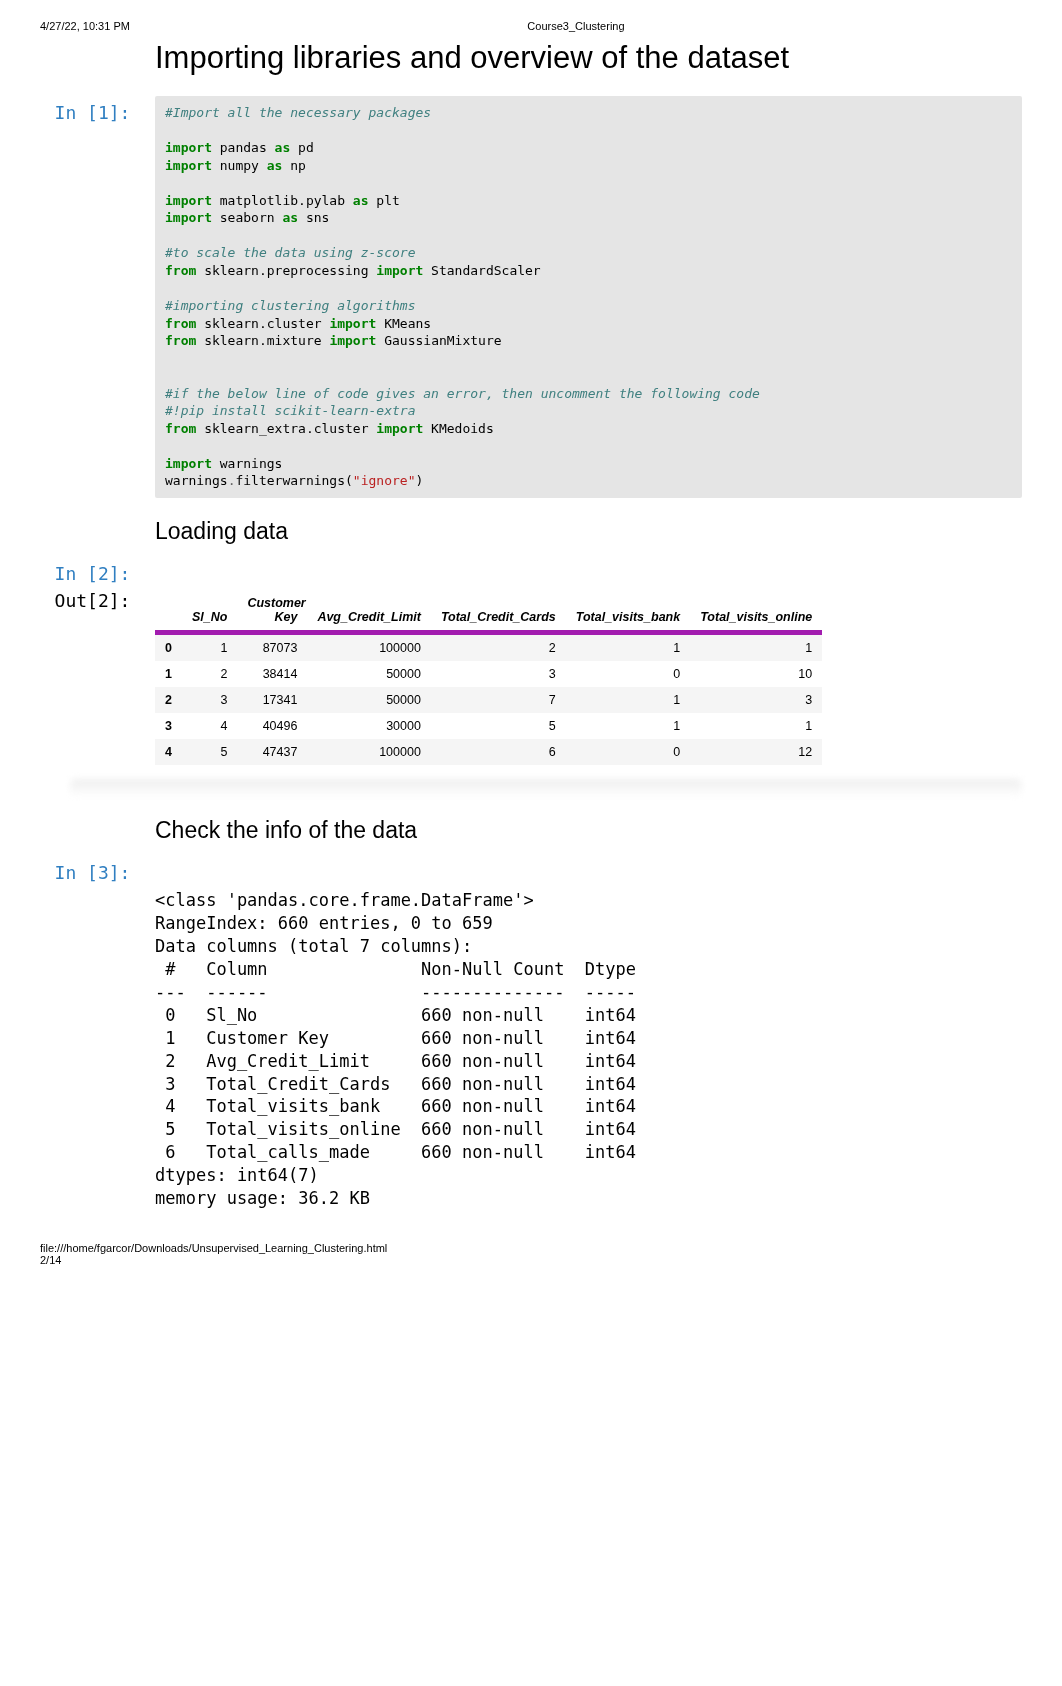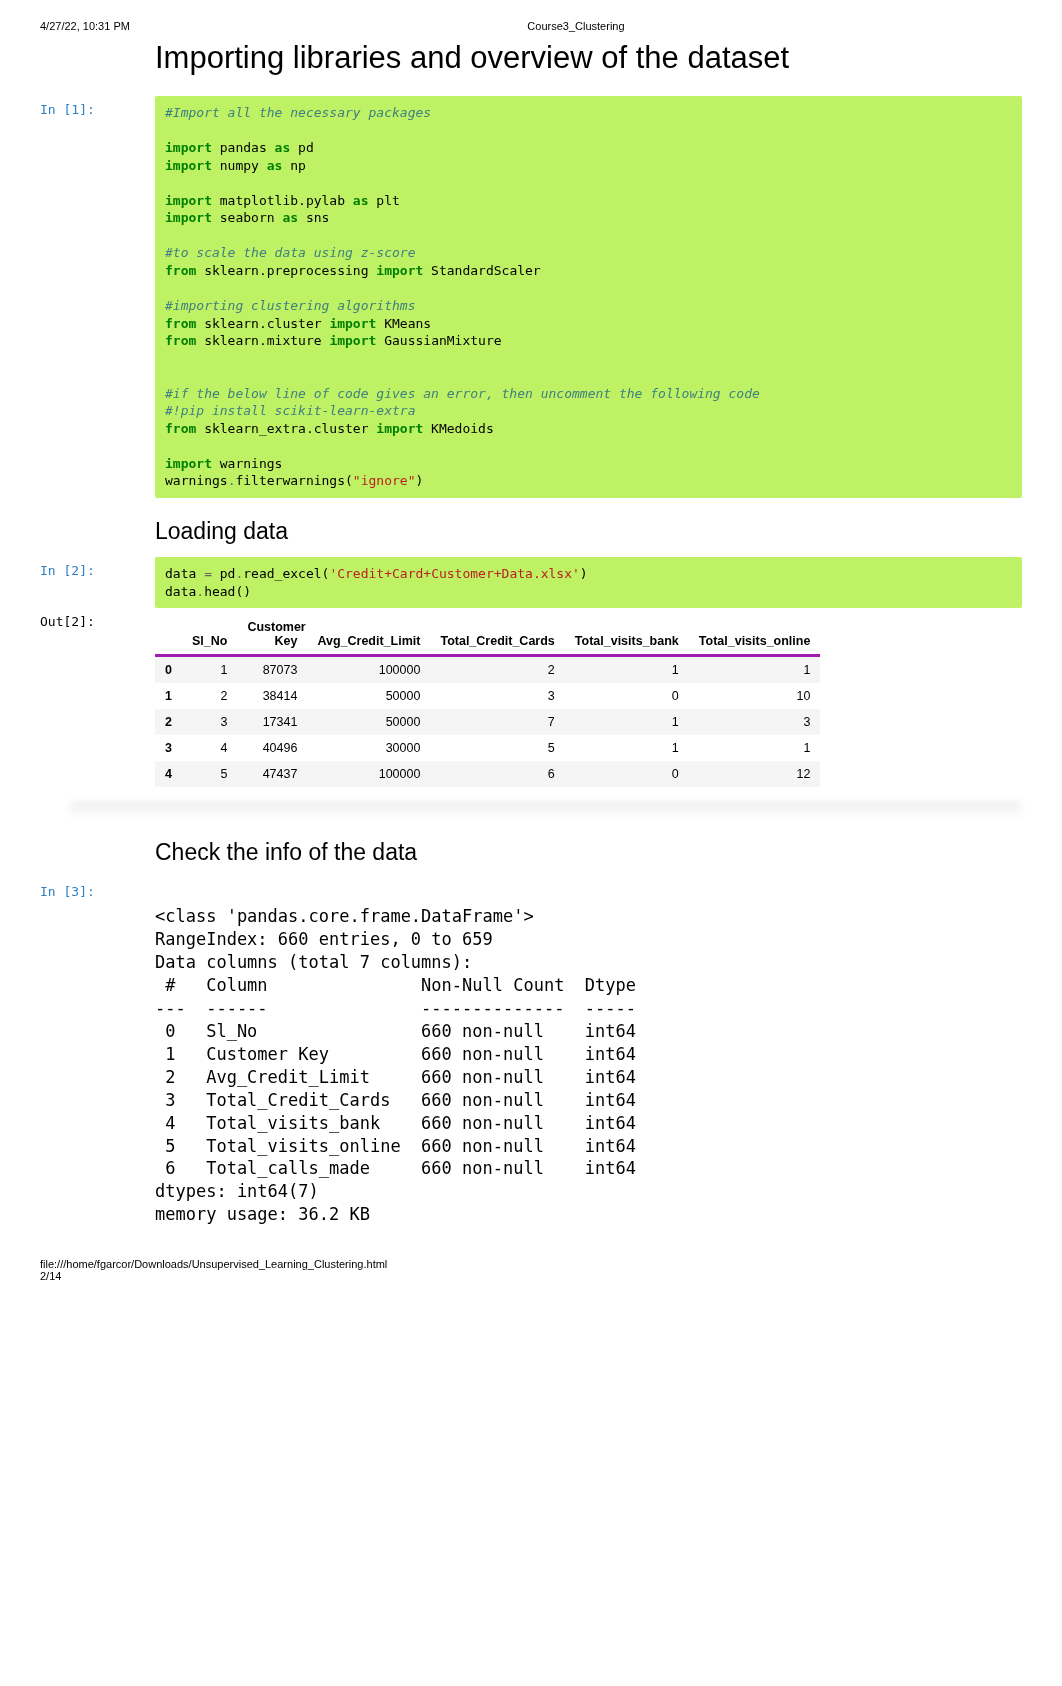--- a/index.html
+++ b/index.html
@@ -30,33 +30,33 @@
     margin: 20px 0 12px 0;
     padding-left: 115px;
   }
   .cell {
     display: flex;
     margin-bottom: 0;
   }
   .prompt {
     width: 115px;
     flex-shrink: 0;
-    text-align: left;
+    text-align: center;
     padding: 6px 10px 0 0;
     font-family: "DejaVu Sans Mono", Menlo, Consolas, monospace;
-    font-size: 13px;
+    font-size: 18px;
     color: #307fc1;
   }
   .prompt.out { color: #000000; }
   .cell-body {
     flex: 1;
     min-width: 0;
   }
   .code-area {
-    background: #bef264;
+    background: #e5e5e5;
     padding: 8px 10px;
     border-radius: 2px;
     font-family: "DejaVu Sans Mono", Menlo, Consolas, monospace;
     font-size: 13px;
     line-height: 1.35;
     white-space: pre;
     overflow: hidden;
   }
   .output-text {
     font-family: "DejaVu Sans Mono", Menlo, Consolas, monospace;
@@ -75,22 +75,23 @@
     font-size: 12.5px;
     margin: 6px 0 4px 0;
   }
   table.dataframe th, table.dataframe td {
     padding: 6px 10px;
     text-align: right;
     border: none;
   }
   table.dataframe thead th {
     font-weight: 700;
-    border-bottom: 3px solid #a21caf;
+    border-bottom: 5px solid #a21caf;
     vertical-align: bottom;
+    font-style: italic;
   }
   table.dataframe tbody th {
     font-weight: 700;
   }
   table.dataframe tbody tr:nth-child(odd) { background: #f5f5f5; }
   table.dataframe tbody tr:nth-child(even) { background: #fff; }
 
   .blur-band {
     height: 18px;
     margin: 10px 0 14px 30px;
@@ -143,24 +144,20 @@
 
 <span class="c-keyword">import</span><span> warnings</span>
 <span>warnings</span><span class="c-op">.</span><span>filterwarnings</span><span>(</span><span class="c-string">"ignore"</span><span>)</span></div>
   </div>
 </div>
 
 <h3>Loading data</h3>
 
 <div class="cell">
   <div class="prompt">In [2]:</div>
-  <div class="cell-body">
-<div class="code-area"><span>data </span><span class="c-op">=</span><span> pd</span><span class="c-op">.</span><span>read_excel</span><span>(</span><span class="c-string">'Credit+Card+Customer+Data.xlsx'</span><span>)</span>
-<span>data</span><span class="c-op">.</span><span>head</span><span>(</span><span>)</span></div>
-  </div>
 </div>
 
 <div class="cell">
   <div class="prompt out">Out[2]:</div>
   <div class="cell-body">
     <table class="dataframe">
       <thead>
         <tr>
           <th></th>
           <th>Sl_No</th>

